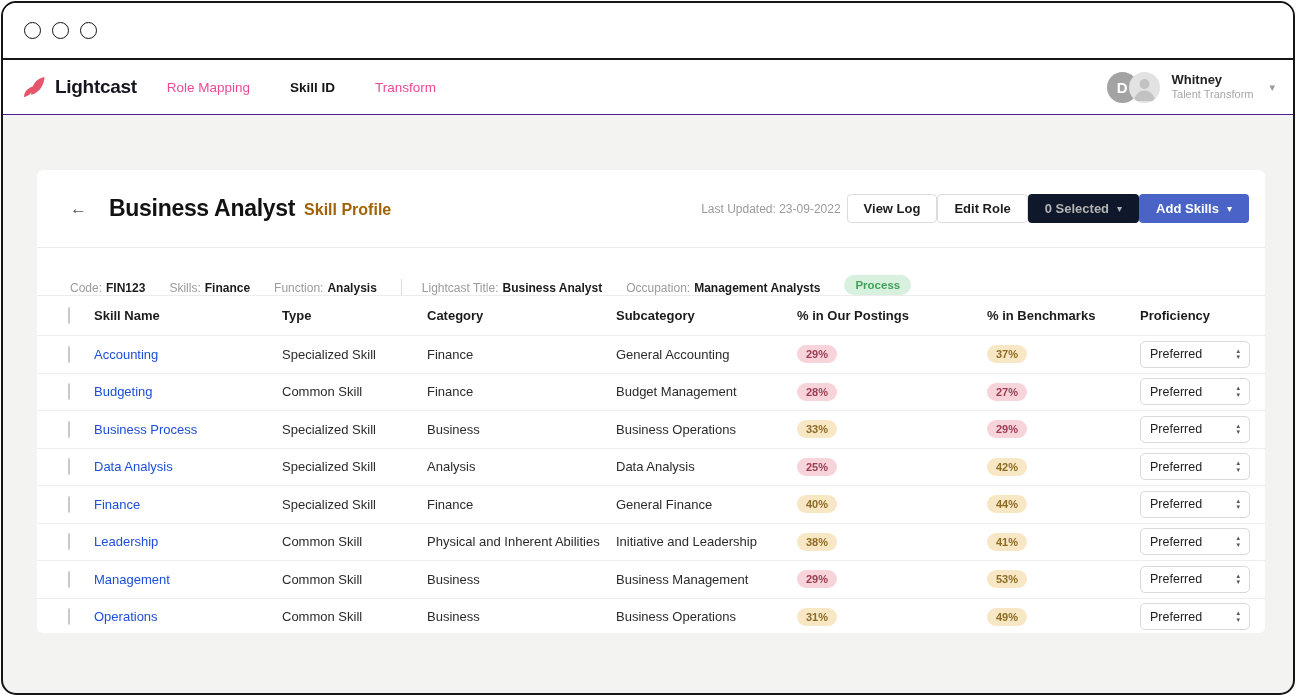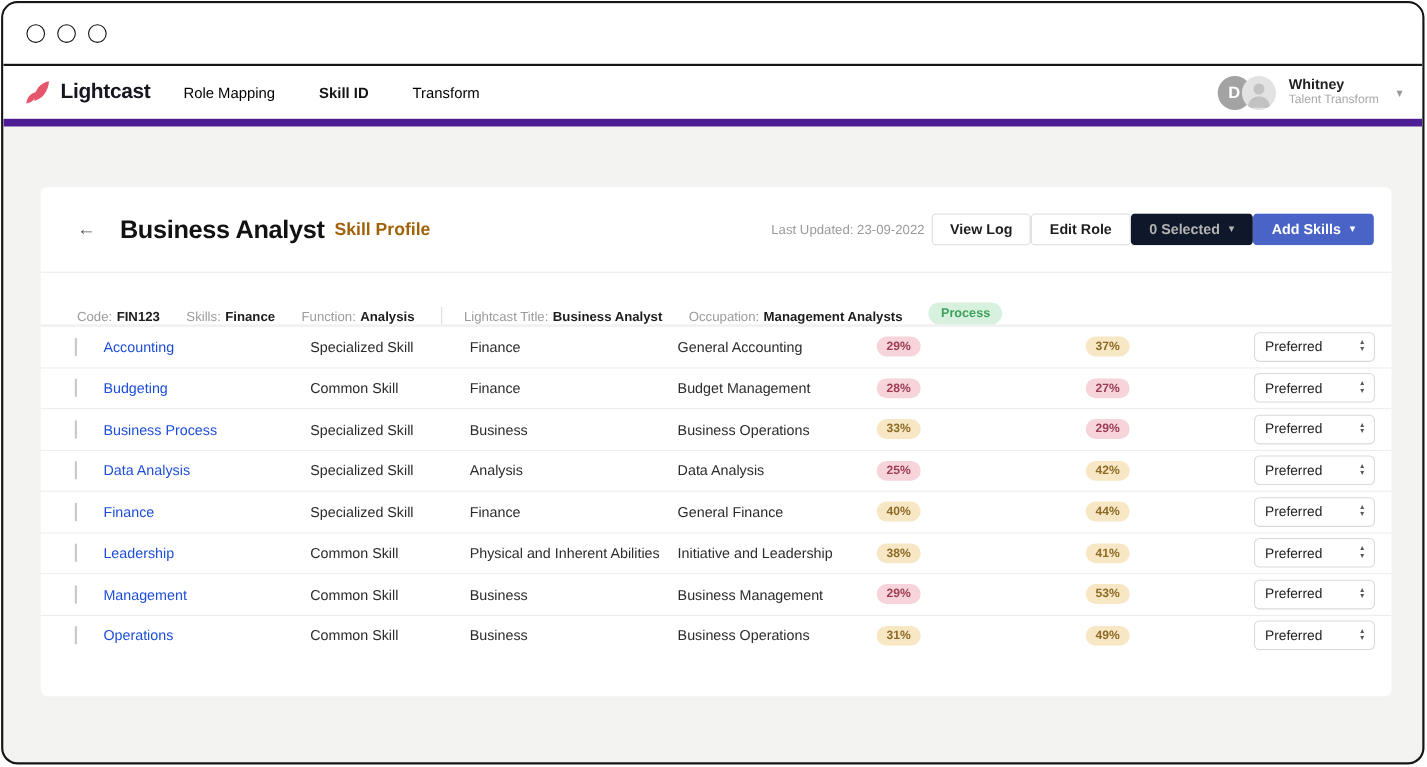--- a/index.html
+++ b/index.html
@@ -6,26 +6,26 @@
   html,body { width:1297px; height:697px; background:#ffffff; font-family:"Liberation Sans","DejaVu Sans",sans-serif; }
   .window { position:absolute; left:1px; top:1px; width:1294px; height:694px;
             border:2px solid #161616; border-radius:15px; overflow:hidden; background:#f3f3f2; }
 
   
   .chrome { height:57px; background:#ffffff; border-bottom:2px solid #161616;
             display:flex; align-items:center; padding-left:21px; gap:11px; }
   .chrome .dot { width:17px; height:17px; border:1.6px solid #111; border-radius:50%; background:#fff; }
 
   
-  .appbar { height:55px; background:#ffffff; border-bottom:7px solid #4c1d95;
+  .appbar { height:55px; background:#ffffff; border-bottom:1px solid #4c1d95;
             display:flex; align-items:center; padding:0 18px; }
   .brand { display:flex; align-items:center; gap:7px; }
   .brand-name { font-size:19px; font-weight:700; color:#17151f; letter-spacing:-0.3px; }
   .nav { display:flex; gap:40px; margin-left:30px; }
-  .nav-item { font-size:13.5px; color:#000000; cursor:pointer; }
+  .nav-item { font-size:13.5px; color:#ec4899; cursor:pointer; }
   .nav-item.active { font-weight:700; color:#141414; }
   .userbox { margin-left:auto; display:flex; align-items:center; }
   .avatars { display:flex; align-items:center; }
   .avatar-d { width:31px; height:31px; border-radius:50%; background:#a3a3a3; color:#fff;
               font-weight:700; font-size:15px; display:flex; align-items:center; justify-content:center; }
   .avatar-p { width:31px; height:31px; border-radius:50%; background:#e2e2e2; margin-left:-9px;
               display:flex; align-items:center; justify-content:center; overflow:hidden; }
   .user-meta { margin-left:12px; line-height:1.25; }
   .user-name { font-size:13px; font-weight:700; color:#222; }
   .user-org { font-size:11px; color:#a8a8a8; }
@@ -156,20 +156,30 @@
           <span class="meta-label">Lightcast Title:</span><span class="meta-value">Business Analyst</span>
         </span>
         <span class="meta-item">
           <span class="meta-label">Occupation:</span><span class="meta-value">Management Analysts</span>
         </span>
         <span class="badge-reviewed">Process</span>
       </div>
 
       <div class="hdivider"></div>
 
+      <div class="tgrid thead">
+        <div><span class="checkbox"></span></div>
+        <div>Skill Name</div>
+        <div>Type</div>
+        <div>Category</div>
+        <div>Subcategory</div>
+        <div>% in Our Postings</div>
+        <div>% in Benchmarks</div>
+        <div>Proficiency</div>
+      </div>
 
       <div id="table-body">
   <div class="tgrid trow">
     <div><span class="checkbox"></span></div>
     <div><span class="skill-link">Accounting</span></div>
     <div>Specialized Skill</div>
     <div>Finance</div>
     <div>General Accounting</div>
     <div><span class="pct pct-postings pink">29%</span></div>
     <div><span class="pct pct-benchmarks yellow">37%</span></div>

